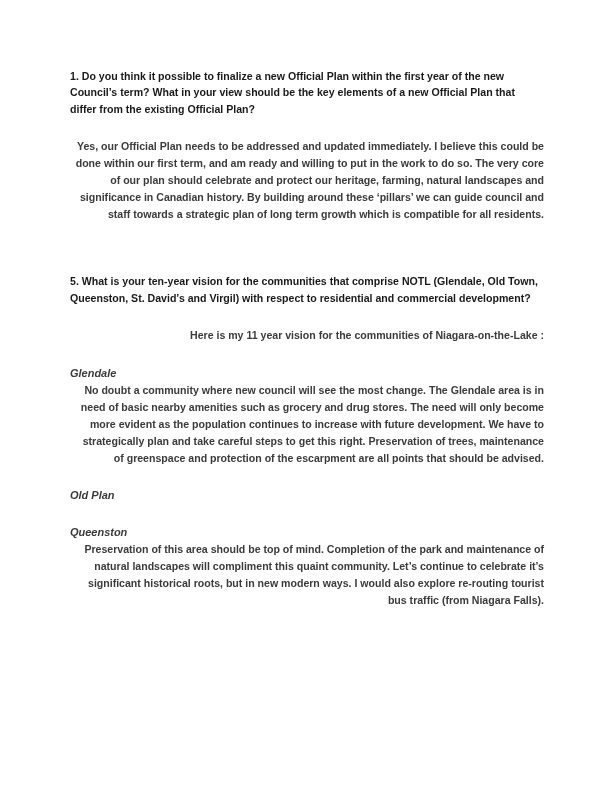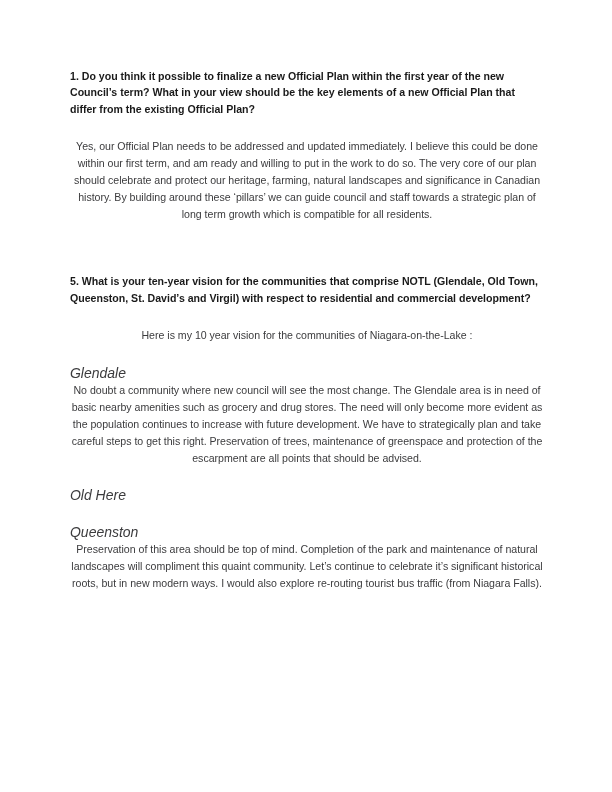--- a/index.html
+++ b/index.html
@@ -33,34 +33,34 @@
     font-size: 10.6px;
     line-height: 16.4px;
     letter-spacing: -0.01px;
     margin: 0;
     white-space: pre-line;
   }
 
   
   .body-text {
     color: #3b3b3d;
-    font-weight: normal;
+    font-weight: bold;
     font-size: 10.6px;
     line-height: 17.0px;
     letter-spacing: -0.015px;
     margin: 0;
-    text-align: center;
+    text-align: right;
   }
 
   
   .subhead {
     color: #3b3b3d;
     font-style: italic;
-    font-weight: normal;
-    font-size: 14px;
+    font-weight: bold;
+    font-size: 11px;
     line-height: 17.0px;
     letter-spacing: -0.015px;
     margin: 0;
   }
 
   
   .gap-answer   { height: 21px; }
   .gap-block    { height: 50px; }
   .gap-intro    { height: 21px; }
   .gap-section  { height: 20px; }
@@ -78,33 +78,33 @@
       <p class="question">1. Do you think it possible to finalize a new Official Plan within the first year of the new Council’s term?  What in your view should be the key elements of a new Official Plan that differ from the existing Official Plan?</p>
       <div class="gap-answer"></div>
       <p class="body-text">Yes, our Official Plan needs to be addressed and updated immediately. I believe this could be done within our first term, and am ready and willing to put in the work to do so. The very core of our plan should celebrate and protect our heritage, farming, natural landscapes and significance in Canadian history. By building around these ‘pillars’ we can guide council and staff towards a strategic plan of long term growth which is compatible for all residents.</p>
     </div>
 
     <div class="gap-block"></div>
 
     <div class="qa-block">
       <p class="question">5. What is your ten-year vision for the communities that comprise NOTL (Glendale, Old Town, Queenston, St. David’s and Virgil) with respect to residential and commercial development?</p>
       <div class="gap-answer"></div>
-      <p class="body-text">Here is my 10 year vision for the communities of Niagara-on-the-Lake :</p>
+      <p class="body-text">Here is my 11 year vision for the communities of Niagara-on-the-Lake :</p>
 
       <div class="gap-intro"></div>
 
       <div class="section">
         <p class="subhead">Glendale</p>
         <p class="body-text">No doubt a community where new council will see the most change. The Glendale area is in need of basic nearby amenities such as grocery and drug stores. The need will only become more evident as the population continues to increase with future development. We have to strategically plan and take careful steps to get this right. Preservation of trees, maintenance of greenspace and protection of the escarpment are all points that should be advised.</p>
       </div>
 
       <div class="gap-section"></div>
 
       <div class="section">
-        <p class="subhead">Old Here</p>
+        <p class="subhead">Old Plan</p>
       </div>
 
       <div class="gap-section"></div>
 
       <div class="section">
         <p class="subhead">Queenston</p>
         <p class="body-text">Preservation of this area should be top of mind. Completion of the park and maintenance of natural landscapes will compliment this quaint community. Let’s continue to celebrate it’s significant historical roots, but in new modern ways. I would also explore re-routing tourist bus traffic (from Niagara Falls).</p>
       </div>
     </div>
 

